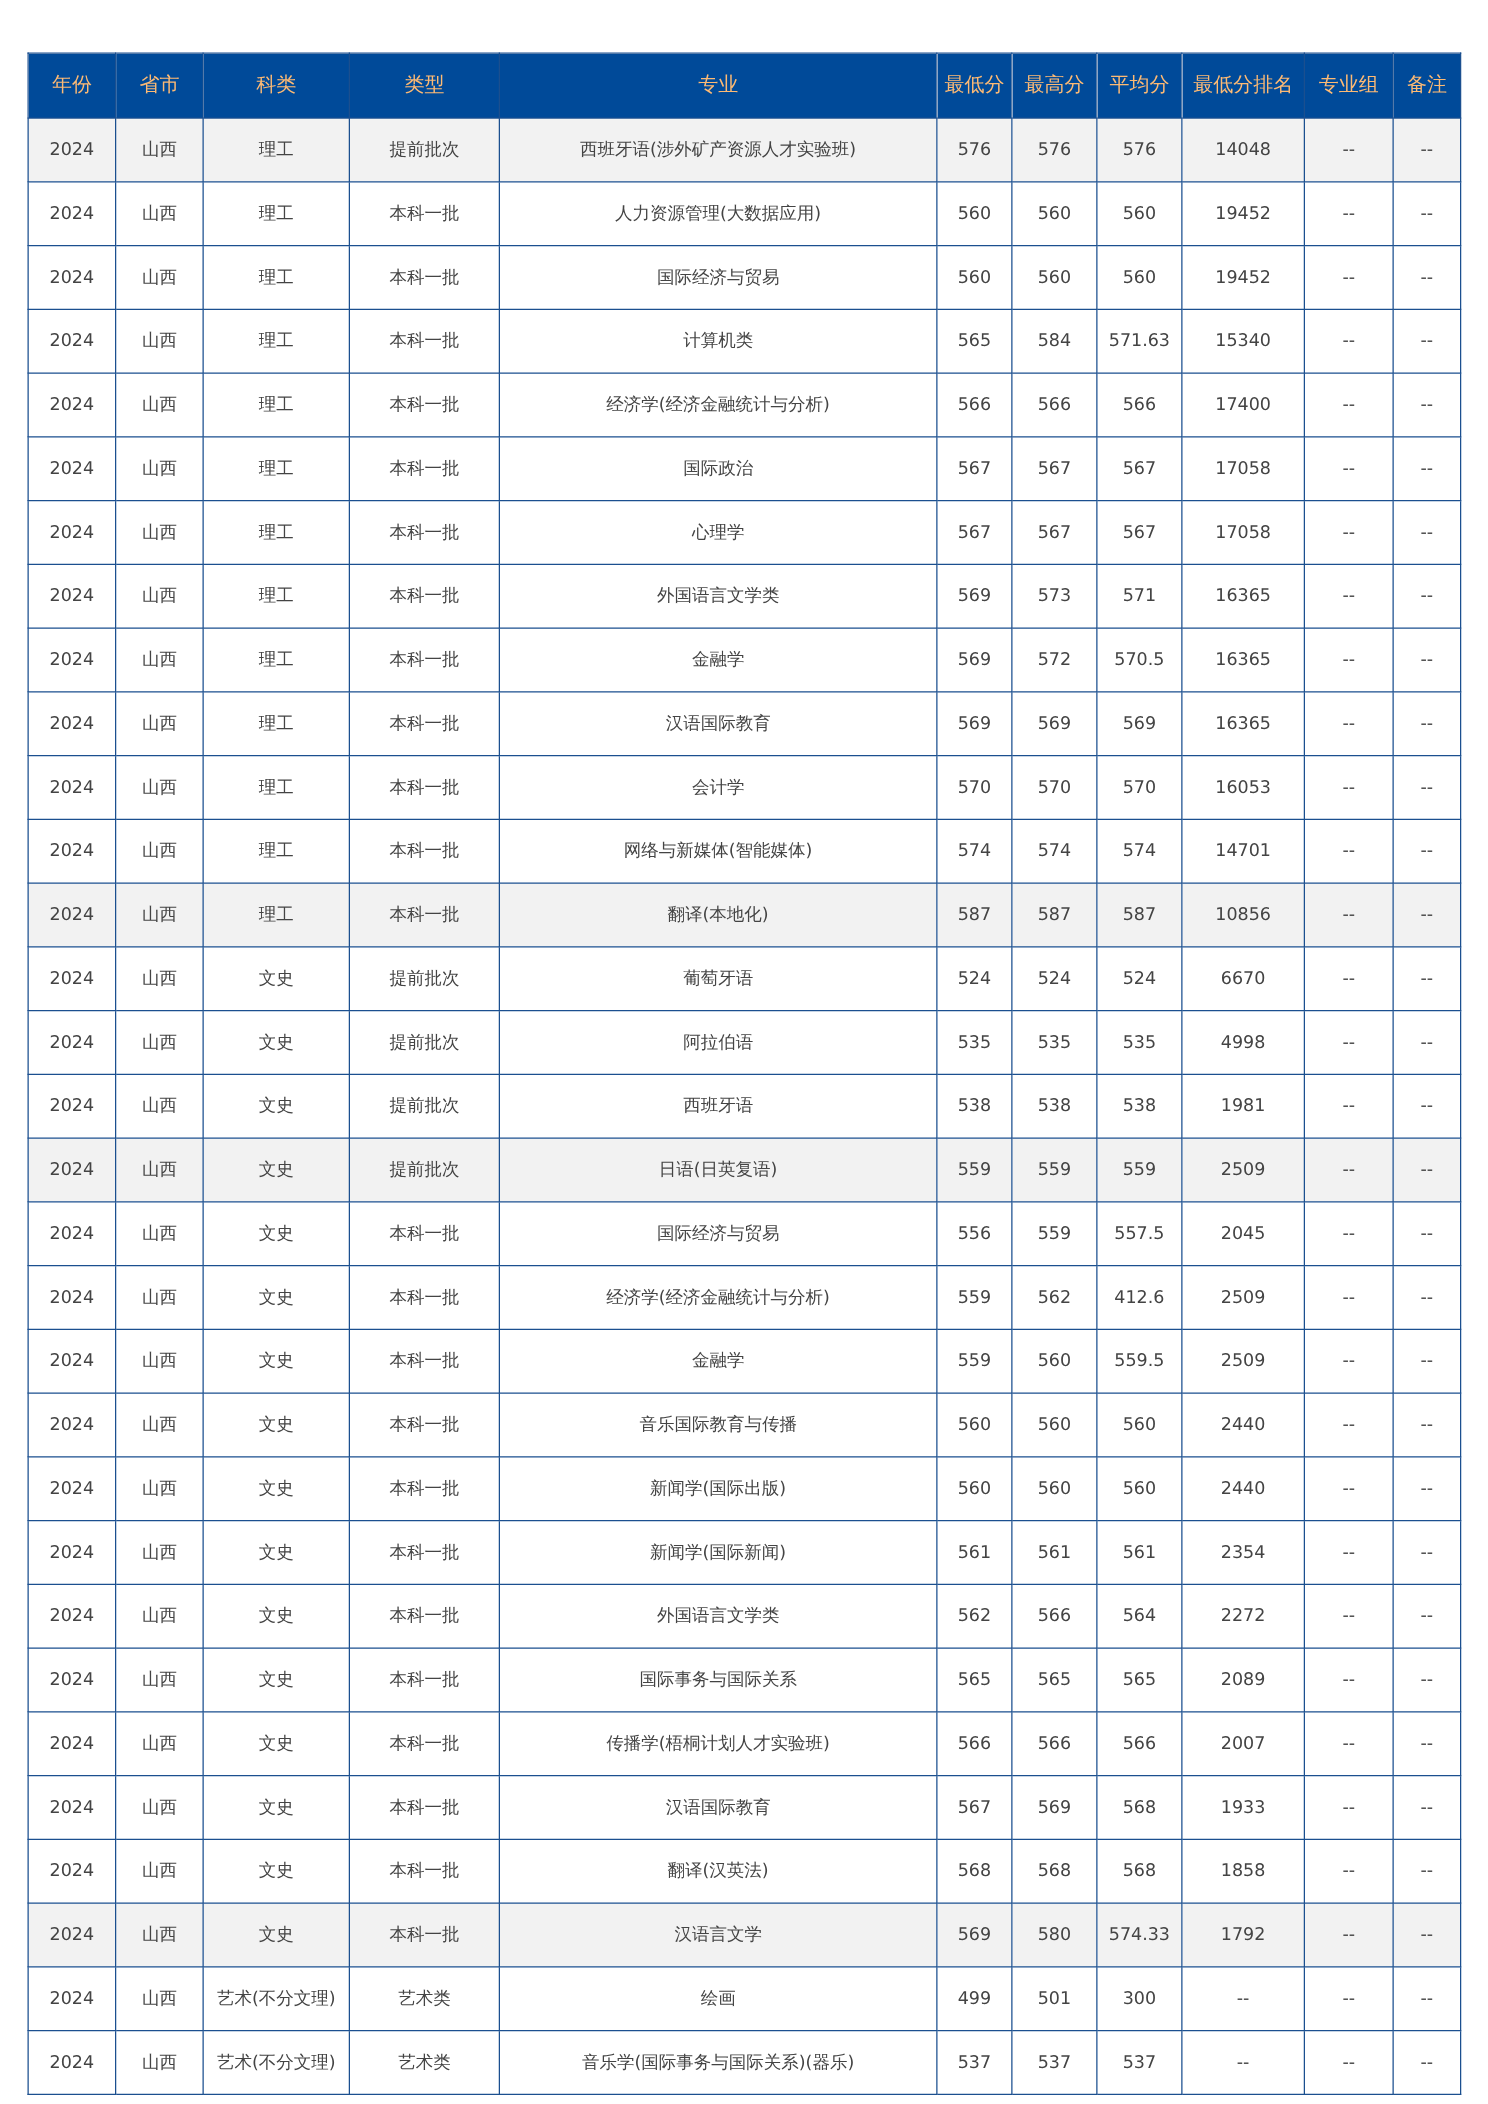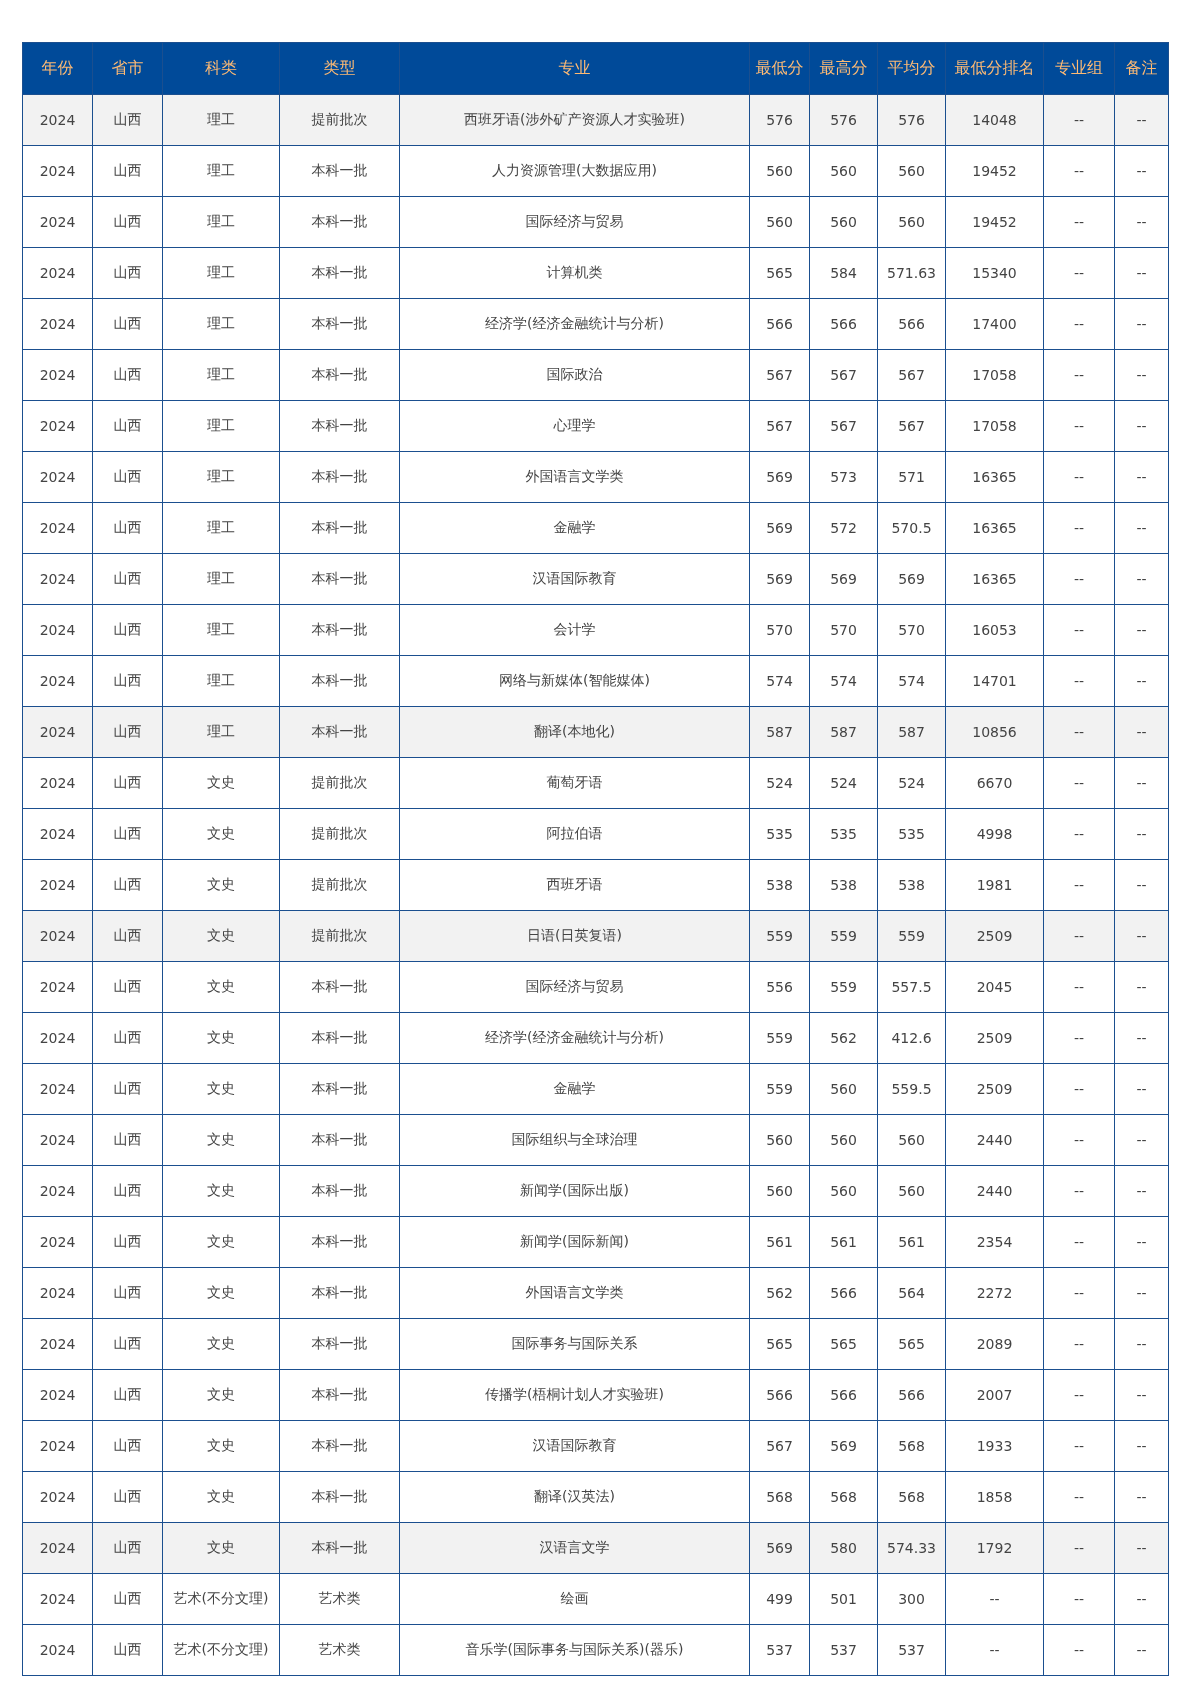--- a/index.html
+++ b/index.html
@@ -303,21 +303,21 @@
           <td>559.5</td>
           <td>2509</td>
           <td>--</td>
           <td>--</td>
         </tr>
         <tr>
           <td>2024</td>
           <td>山西</td>
           <td>文史</td>
           <td>本科一批</td>
-          <td>国际组织与全球治理</td>
+          <td>音乐国际教育与传播</td>
           <td>560</td>
           <td>560</td>
           <td>560</td>
           <td>2440</td>
           <td>--</td>
           <td>--</td>
         </tr>
         <tr>
           <td>2024</td>
           <td>山西</td>

